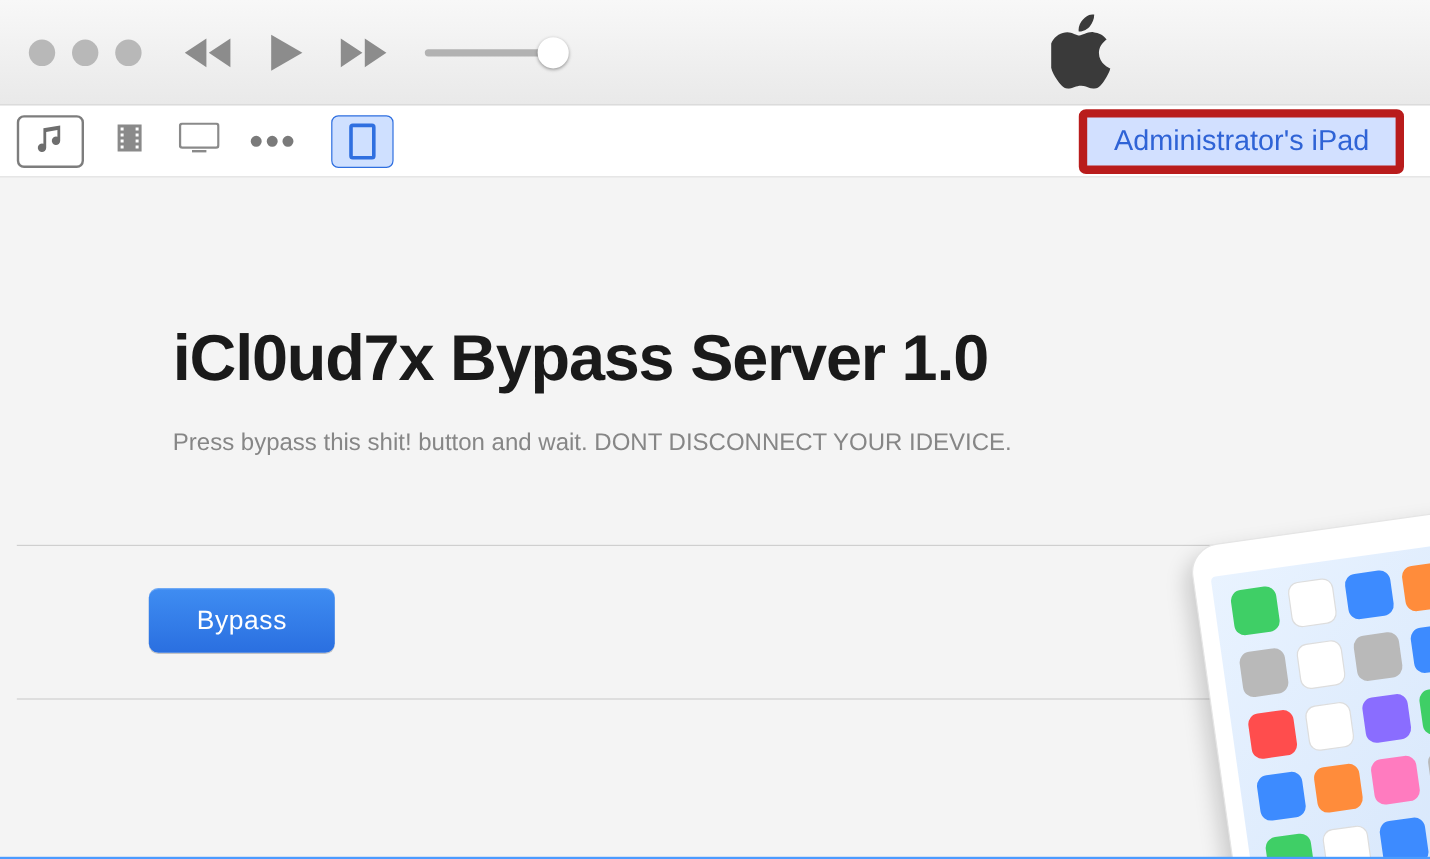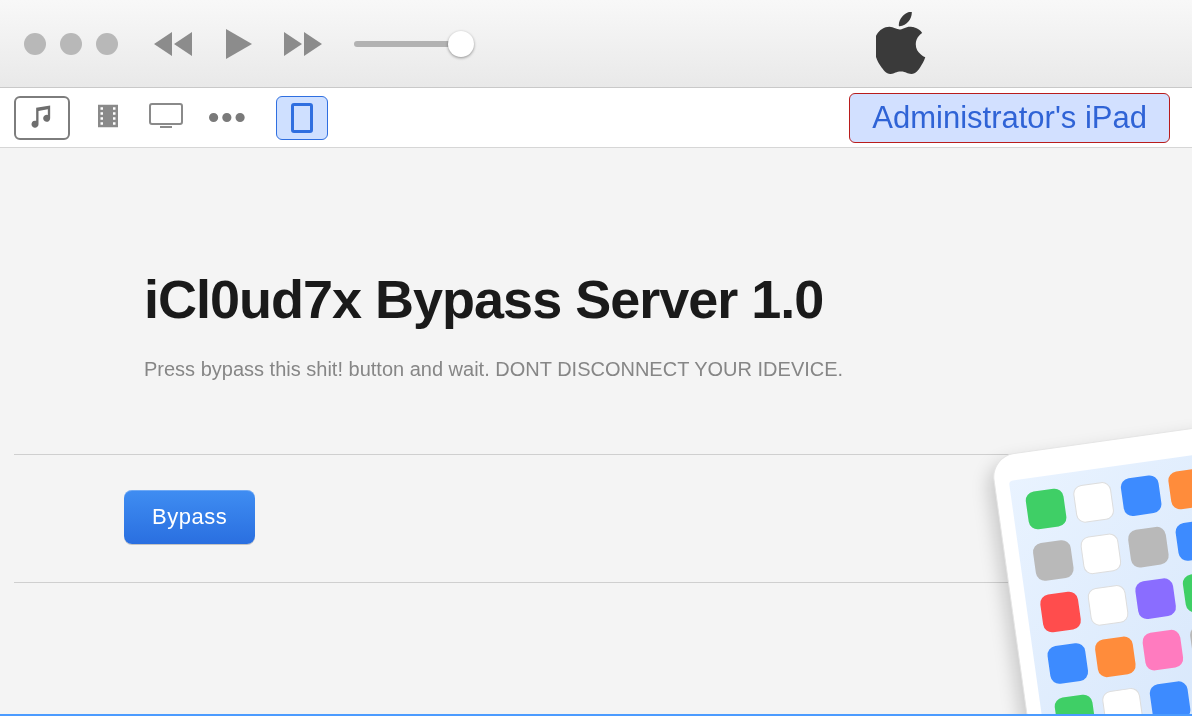--- a/index.html
+++ b/index.html
@@ -53,37 +53,37 @@
     display:flex; align-items:center; justify-content:center;
     border:1px solid #2f6fe0;
     margin-left:6px;
   }
   .device-rect {
     width:22px; height:30px; border:3px solid #2f6fe0; border-radius:3px;
   }
   .device-name-pill {
     position:absolute; right:22px; top:50%; transform:translateY(-50%);
     background:#d2e0ff; color:#2f63d6;
-    border:1px solid #b91c1c; border-radius:6px;
-    padding:6px 22px; font-size:31px;
+    border:7px solid #b91c1c; border-radius:6px;
+    padding:6px 22px; font-size:24px;
   }
 
   
   .content { background:#f4f4f4; height:calc(716px - 88px - 60px); position:relative; }
   .inner { padding:120px 0 0 116px;margin-left:28px; }
   .headline { font-size:54px; font-weight:600; color:#1a1a1a; letter-spacing:-1px; }
   .subline { margin-top:28px; font-size:20px; color:#868686; }
   .hr1 { position:absolute; left:14px; right:0; top:306px; height:1px; background:#cfcfcf; }
   .hr2 { position:absolute; left:14px; right:0; top:434px; height:1px; background:#cfcfcf; }
   .bypass-btn {
     position:absolute; left:124px; top:342px;
     background:linear-gradient(#3f8df2,#2a6fe0);
     color:#fff; font-size:22px; letter-spacing:.5px;
     border:none; border-radius:8px;
-    padding:14px 28px;
+    padding:14px 40px;
     box-shadow:0 1px 0 rgba(0,0,0,.2), inset 0 1px 0 rgba(255,255,255,.25);
     cursor:pointer;
   }
 
   
   .ipad {
     position:absolute; right:-60px; top:290px;
     width:240px; height:330px;
     background:#fff; border-radius:24px;
     box-shadow:-6px 8px 18px rgba(0,0,0,.18);

